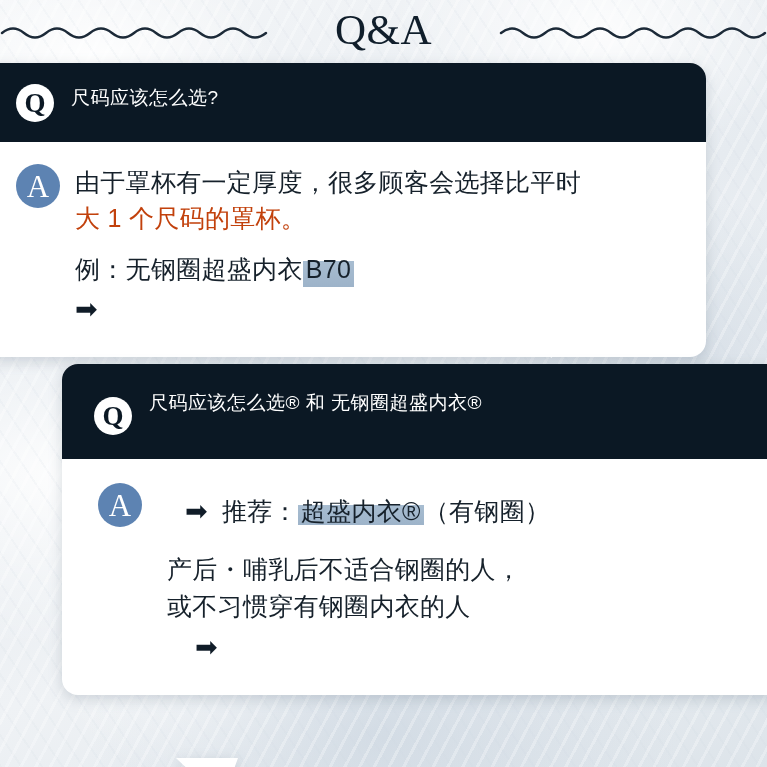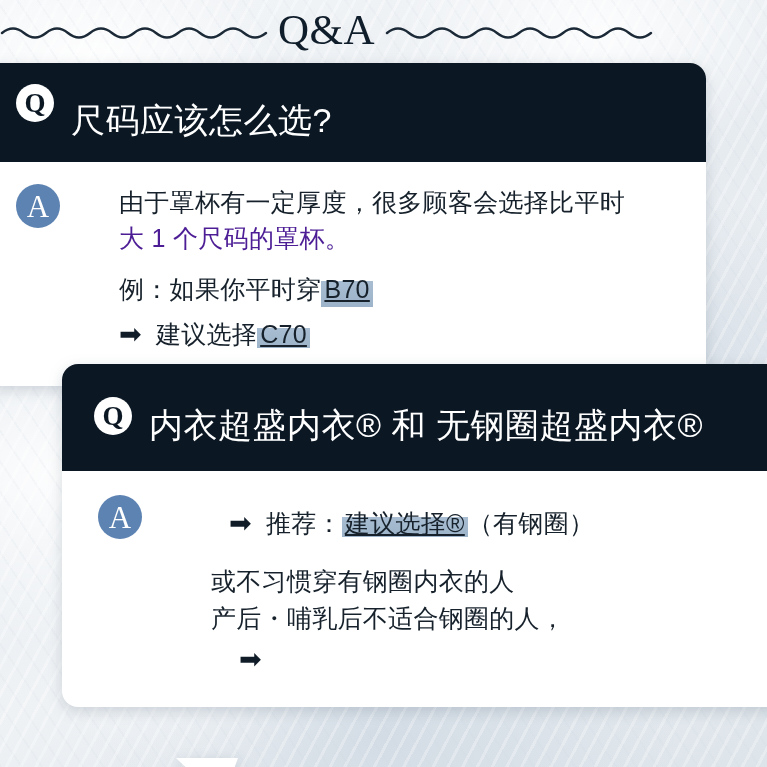--- a/index.html
+++ b/index.html
@@ -32,21 +32,21 @@
     content:""; position:absolute; inset:0;
     background:
       repeating-linear-gradient(118deg, rgba(255,255,255,.5) 0 3px, rgba(255,255,255,0) 3px 13px),
       repeating-linear-gradient(56deg, rgba(200,210,220,.22) 0 2px, rgba(255,255,255,0) 2px 17px);
     opacity:.55;
   }
 
   
   #header {
     position:absolute; top:0; left:0; width:767px; height:62px;
-    display:flex; align-items:center; justify-content:flex-start; gap:10px;
+    display:flex; align-items:center; justify-content:space-between; gap:10px;
   }
   .wave { flex:0 0 auto; }
   #qa-title {
     font-family:"Liberation Serif","DejaVu Serif",serif;
     font-size:43px; color:#101e2b; letter-spacing:.5px;
     line-height:1; padding-bottom:4px; white-space:nowrap;
   }
 
   
   .card { position:absolute; filter:drop-shadow(0 4px 7px rgba(60,80,100,.20)); }
@@ -57,40 +57,39 @@
     display:flex; align-items:flex-start; gap:17px;
   }
   .badge-q {
     flex:0 0 auto; width:38px; height:38px; border-radius:50%;
     background:#ffffff; color:#0b1824;
     font-family:"Liberation Serif","DejaVu Serif",serif;
     font-weight:bold; font-size:27px;
     display:flex; align-items:center; justify-content:center;
     line-height:1;
   }
-  .qtext { font-size:34px; line-height:1.3; letter-spacing:.5px; padding-top:2px;margin-top:12px; }
+  .qtext { font-size:19px; line-height:1.3; letter-spacing:.5px; padding-top:2px; }
 
   .abody { display:flex; align-items:flex-start; gap:15px; }
   .badge-a {
     flex:0 0 auto; width:44px; height:44px; border-radius:50%;
     background:#5d83b2; color:#ffffff;
     font-family:"Liberation Serif","DejaVu Serif",serif;
     font-size:31px; display:flex; align-items:center; justify-content:center;
     line-height:1;
   }
-  .atext { color:#16212b; font-size:25px; line-height:1.45; letter-spacing:.3px;margin-left:44px; }
+  .atext { color:#16212b; font-size:25px; line-height:1.45; letter-spacing:.3px; }
 
-  .soft { color:#4c1d95; }
+  .soft { color:#c2410c; }
 
   .hl {
     background:linear-gradient(to bottom,
       rgba(157,179,201,0) 0%, rgba(157,179,201,0) 28%,
       #a8bdd1 28%, #9db3c9 100%);
     padding:0 3px;
-    text-decoration:underline;
   }
 
   .arrow-line { display:flex; align-items:center; gap:14px; }
   .arrow { font-size:27px; color:#101c28; line-height:1; }
 
   
   #card1 { left:-20px; top:63px; width:726px; }
   #card1 .card-inner { border-radius:0 16px 16px 0; }
   #card1 .qbar { padding:21px 24px 20px 36px; }
   #card1 .abody { padding:22px 24px 0 36px; }
@@ -137,63 +136,60 @@
       <div class="badge-a">A</div>
       <div class="atext">
         <div>由于罩杯有一定厚度，很多顾客会选择比平时</div>
         <div class="soft">大 1 个尺码的罩杯。</div>
       </div>
     </div>
 
     <div class="example">
       <div class="atext" style="display:flex;align-items:baseline;">
         <span>例：</span>
-        <span>如果你平时穿 </span>
+        <span>无钢圈超盛内衣 </span>
         <span class="hl">B70</span>
       </div>
       <div class="arrow-line atext" style="margin-top:9px;">
         <span class="arrow">➡</span>
-        <span>
-          <span>建议选择</span><span class="hl">C70</span>
-        </span>
       </div>
     </div>
 
   </div>
 
   <svg class="tail" style="left:560px; top:-1px;" width="90" height="363" viewBox="0 0 130 363">
     <polygon points="0,301 62,301 16,347" fill="#ffffff"></polygon>
   </svg>
 </div>
 
 <div id="card2" class="card">
   <div class="card-inner">
 
     <div class="qbar">
       <div class="badge-q" style="margin-top:8px;">Q</div>
       <div class="qtext">
-        <div>内衣超盛内衣® 和 无钢圈超盛内衣®</div>
+        <div>尺码应该怎么选® 和 无钢圈超盛内衣®</div>
       </div>
     </div>
 
     <div class="abody">
       <div class="badge-a">A</div>
       <div class="atext">
         <div class="arrow-line" style="margin-top:10px;padding-left:28px;">
           <span class="arrow">➡</span>
           <span>
-            <span>推荐：</span><span class="hl">建议选择®</span><span>（有钢圈）</span>
+            <span>推荐：</span><span class="hl">超盛内衣®</span><span>（有钢圈）</span>
           </span>
         </div>
       </div>
     </div>
 
     <div class="block2">
+      <div class="atext">产后・哺乳后不适合钢圈的人，</div>
       <div class="atext">或不习惯穿有钢圈内衣的人</div>
-      <div class="atext">产后・哺乳后不适合钢圈的人，</div>
       <div class="arrow-line atext" style="margin-top:10px;padding-left:28px;">
         <span class="arrow">➡</span>
       </div>
     </div>
 
   </div>
 
   <svg class="tail" style="left:106px; top:-1px;" width="130" height="457" viewBox="0 0 130 457">
     <polygon points="8,395 70,395 54,439" fill="#ffffff"></polygon>
   </svg>

